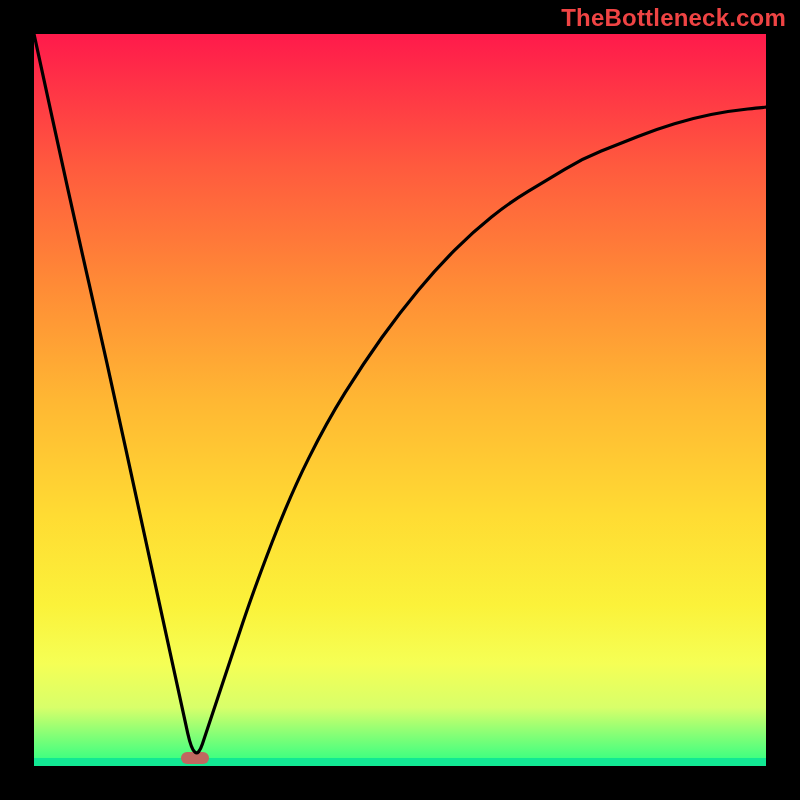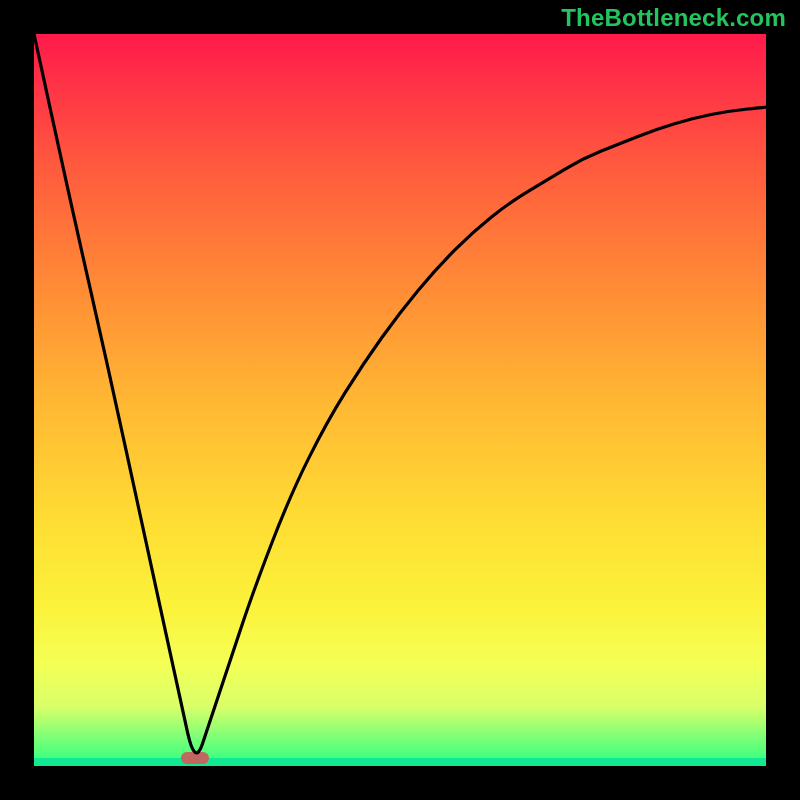--- a/index.html
+++ b/index.html
@@ -14,21 +14,21 @@
   .outer {
     position: relative;
     width: 800px;
     height: 800px;
     background: #000;
   }
   .watermark {
     position: absolute;
     top: 4px;
     right: 14px;
-    color: #22c55e;
+    color: #ef4444;
     font-size: 24px;
     font-weight: 600;
     letter-spacing: 0.2px;
     user-select: none;
   }
   .plot-area {
     position: absolute;
     left: 34px;
     top: 34px;
     width: 732px;

